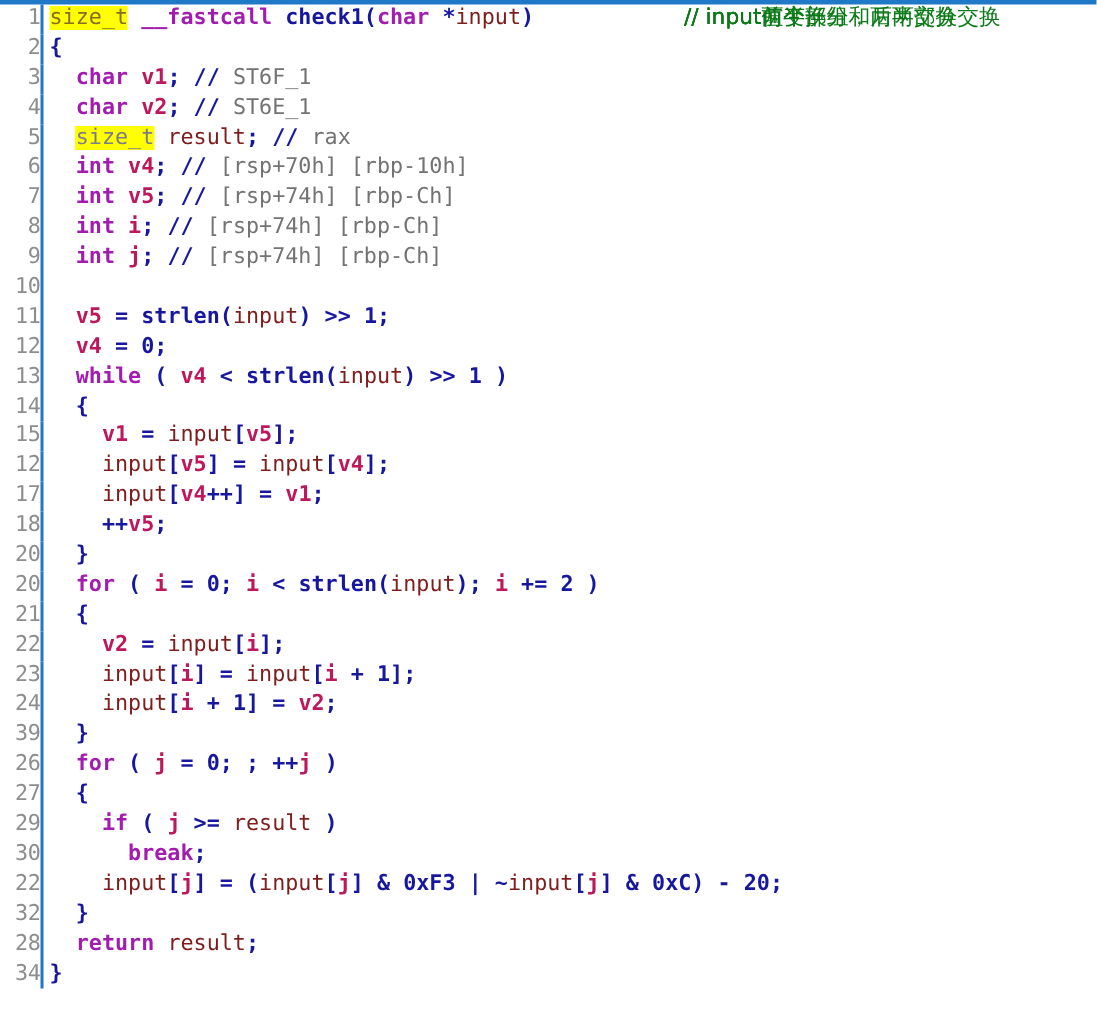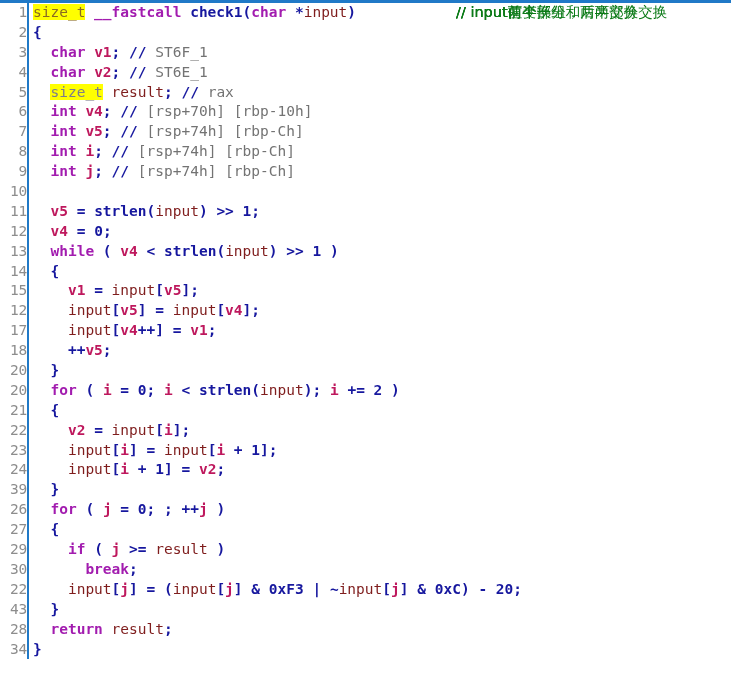--- a/index.html
+++ b/index.html
@@ -260,21 +260,21 @@
       <div class="code">      <span class="kw">break</span><span class="punct">;</span></div>
     </div>
 
     <div class="row">
       <div class="lineno">22</div>
       <div class="gutter-rule"></div>
       <div class="code">    <span class="gv">input</span><span class="punct">[</span><span class="lv">j</span><span class="punct">]</span> <span class="op">=</span> <span class="punct">(</span><span class="gv">input</span><span class="punct">[</span><span class="lv">j</span><span class="punct">]</span> <span class="op">&amp;</span> <span class="num">0xF3</span> <span class="op">|</span> <span class="op">~</span><span class="gv">input</span><span class="punct">[</span><span class="lv">j</span><span class="punct">]</span> <span class="op">&amp;</span> <span class="num">0xC</span><span class="punct">)</span> <span class="op">-</span> <span class="num">20</span><span class="punct">;</span></div>
     </div>
 
     <div class="row">
-      <div class="lineno">43</div>
+      <div class="lineno">32</div>
       <div class="gutter-rule"></div>
       <div class="code">  <span class="punct">}</span></div>
     </div>
 
     <div class="row">
       <div class="lineno">28</div>
       <div class="gutter-rule"></div>
       <div class="code">  <span class="kw">return</span> <span class="gv">result</span><span class="punct">;</span></div>
     </div>
 

